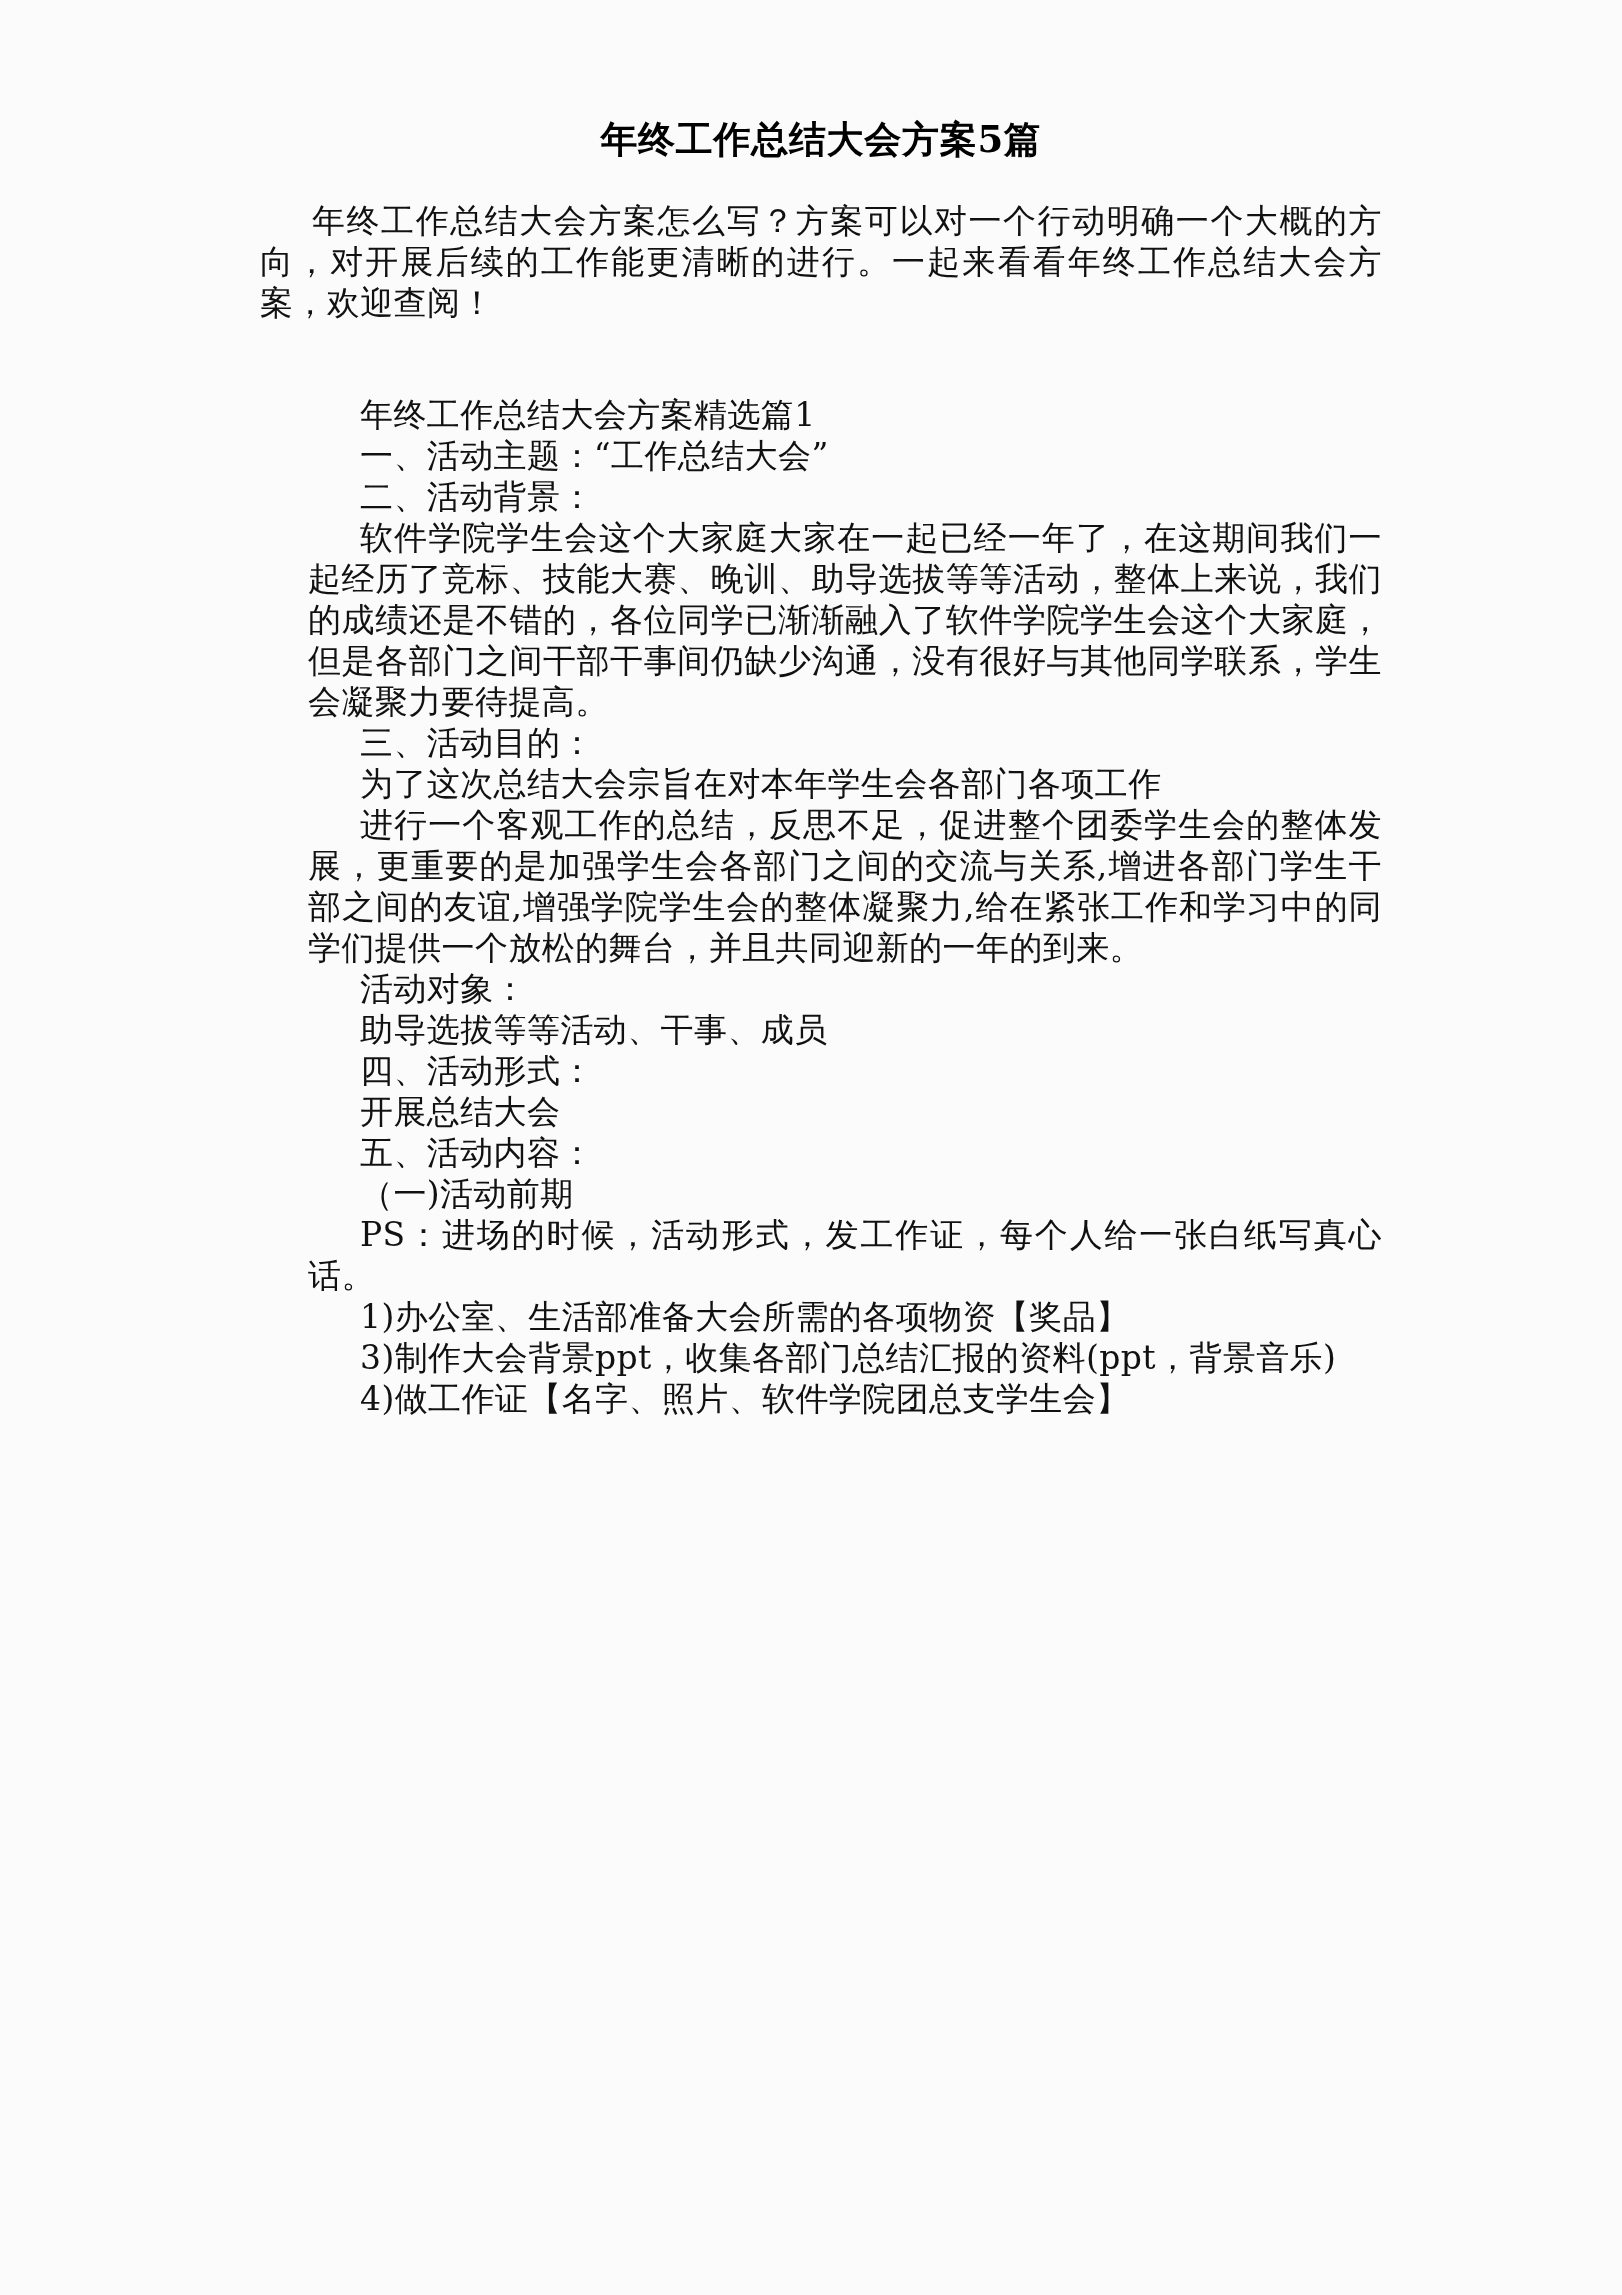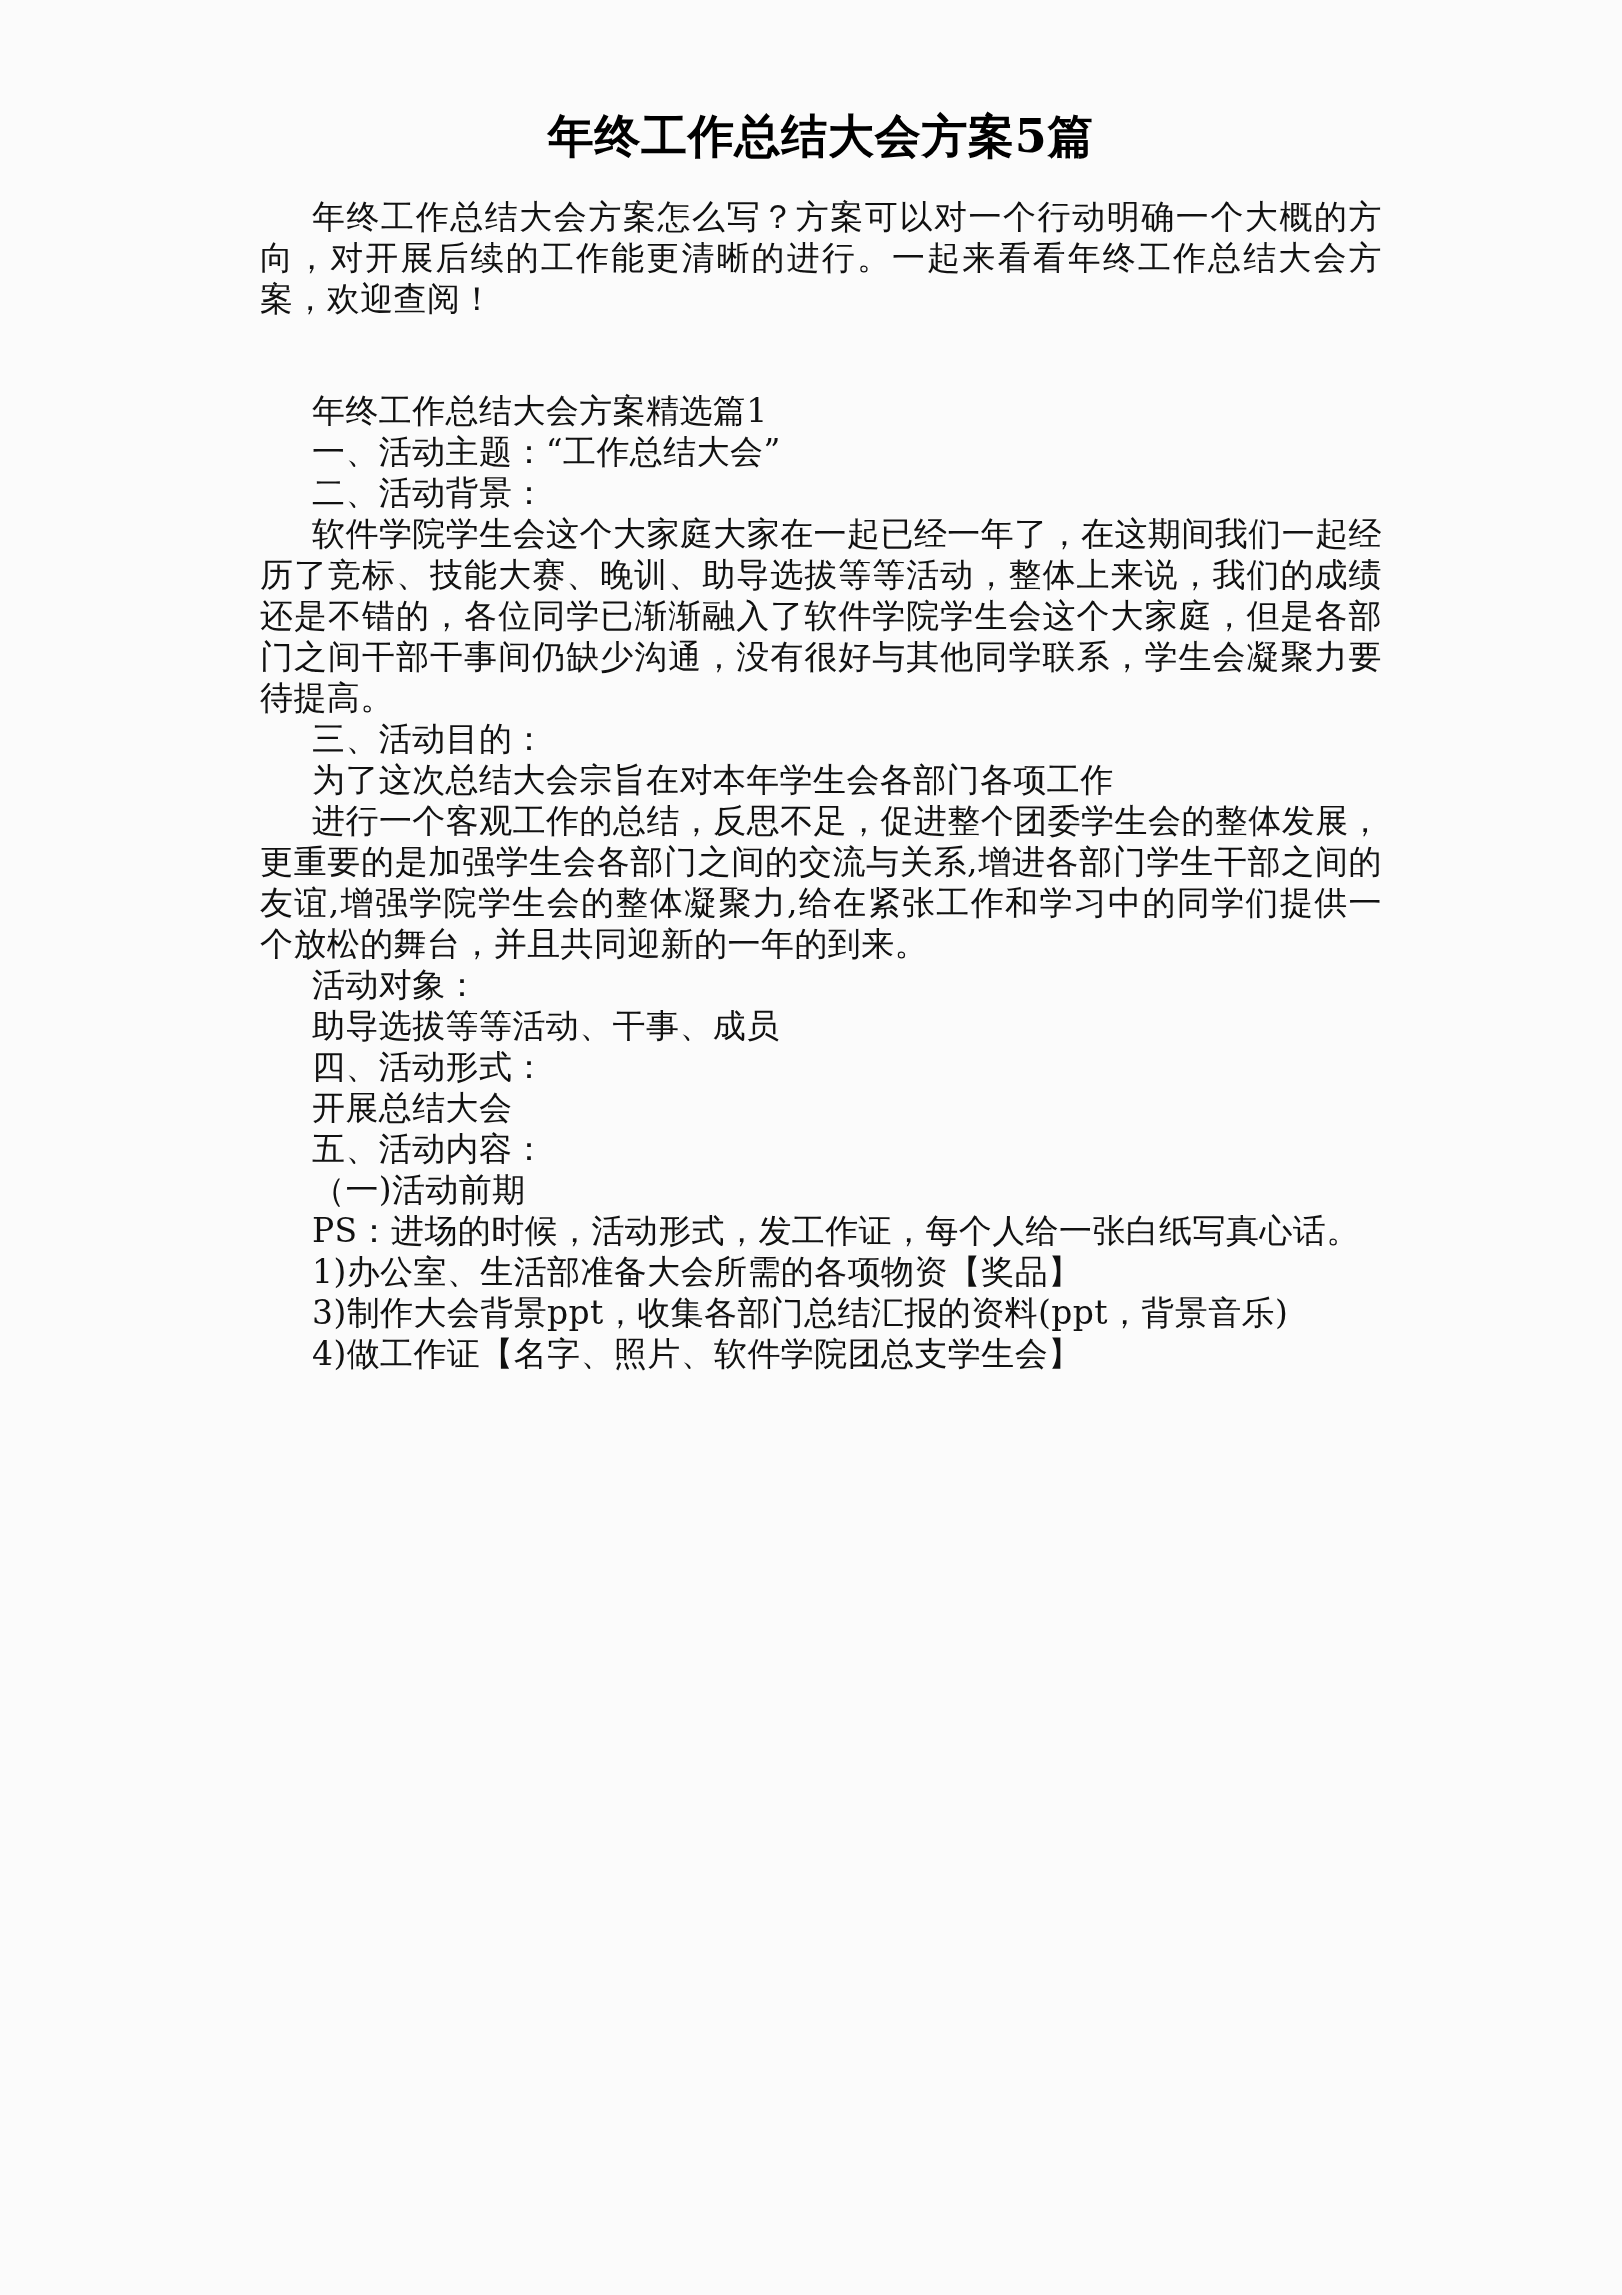--- a/index.html
+++ b/index.html
@@ -28,25 +28,25 @@
     position: absolute;
     left: 260px;
     top: 0;
     width: 1122px;
   }
 
   
   .doc-title {
     font-family: "DejaVu Serif", "Liberation Serif", serif;
     font-weight: bold;
-    font-size: 46px;
+    font-size: 37px;
     line-height: 1.25;
     text-align: center;
     letter-spacing: 0.7px;
-    margin: 0;
+    margin: 8px;
     padding-top: 108px;
     color: #000;
   }
 
   
   .para {
     font-size: 33px;
     line-height: 41px;
     text-align: justify;
     text-justify: inter-ideograph;
@@ -56,21 +56,21 @@
   }
 
   .para.indent {
     text-indent: 52px;
   }
 
   
   .gap-intro { height: 30px; }
   .gap-block { height: 71px; }
 
-  .line-block > .para { margin-bottom: 0; }
+  .line-block > .para { margin-bottom: 0; margin-left: 48px; }
 </style>
 </head>
 <body>
 
 <div class="page">
   <div class="content">
 
     <h1 class="doc-title">年终工作总结大会方案5篇</h1>
 
     <div class="gap-intro"></div>

